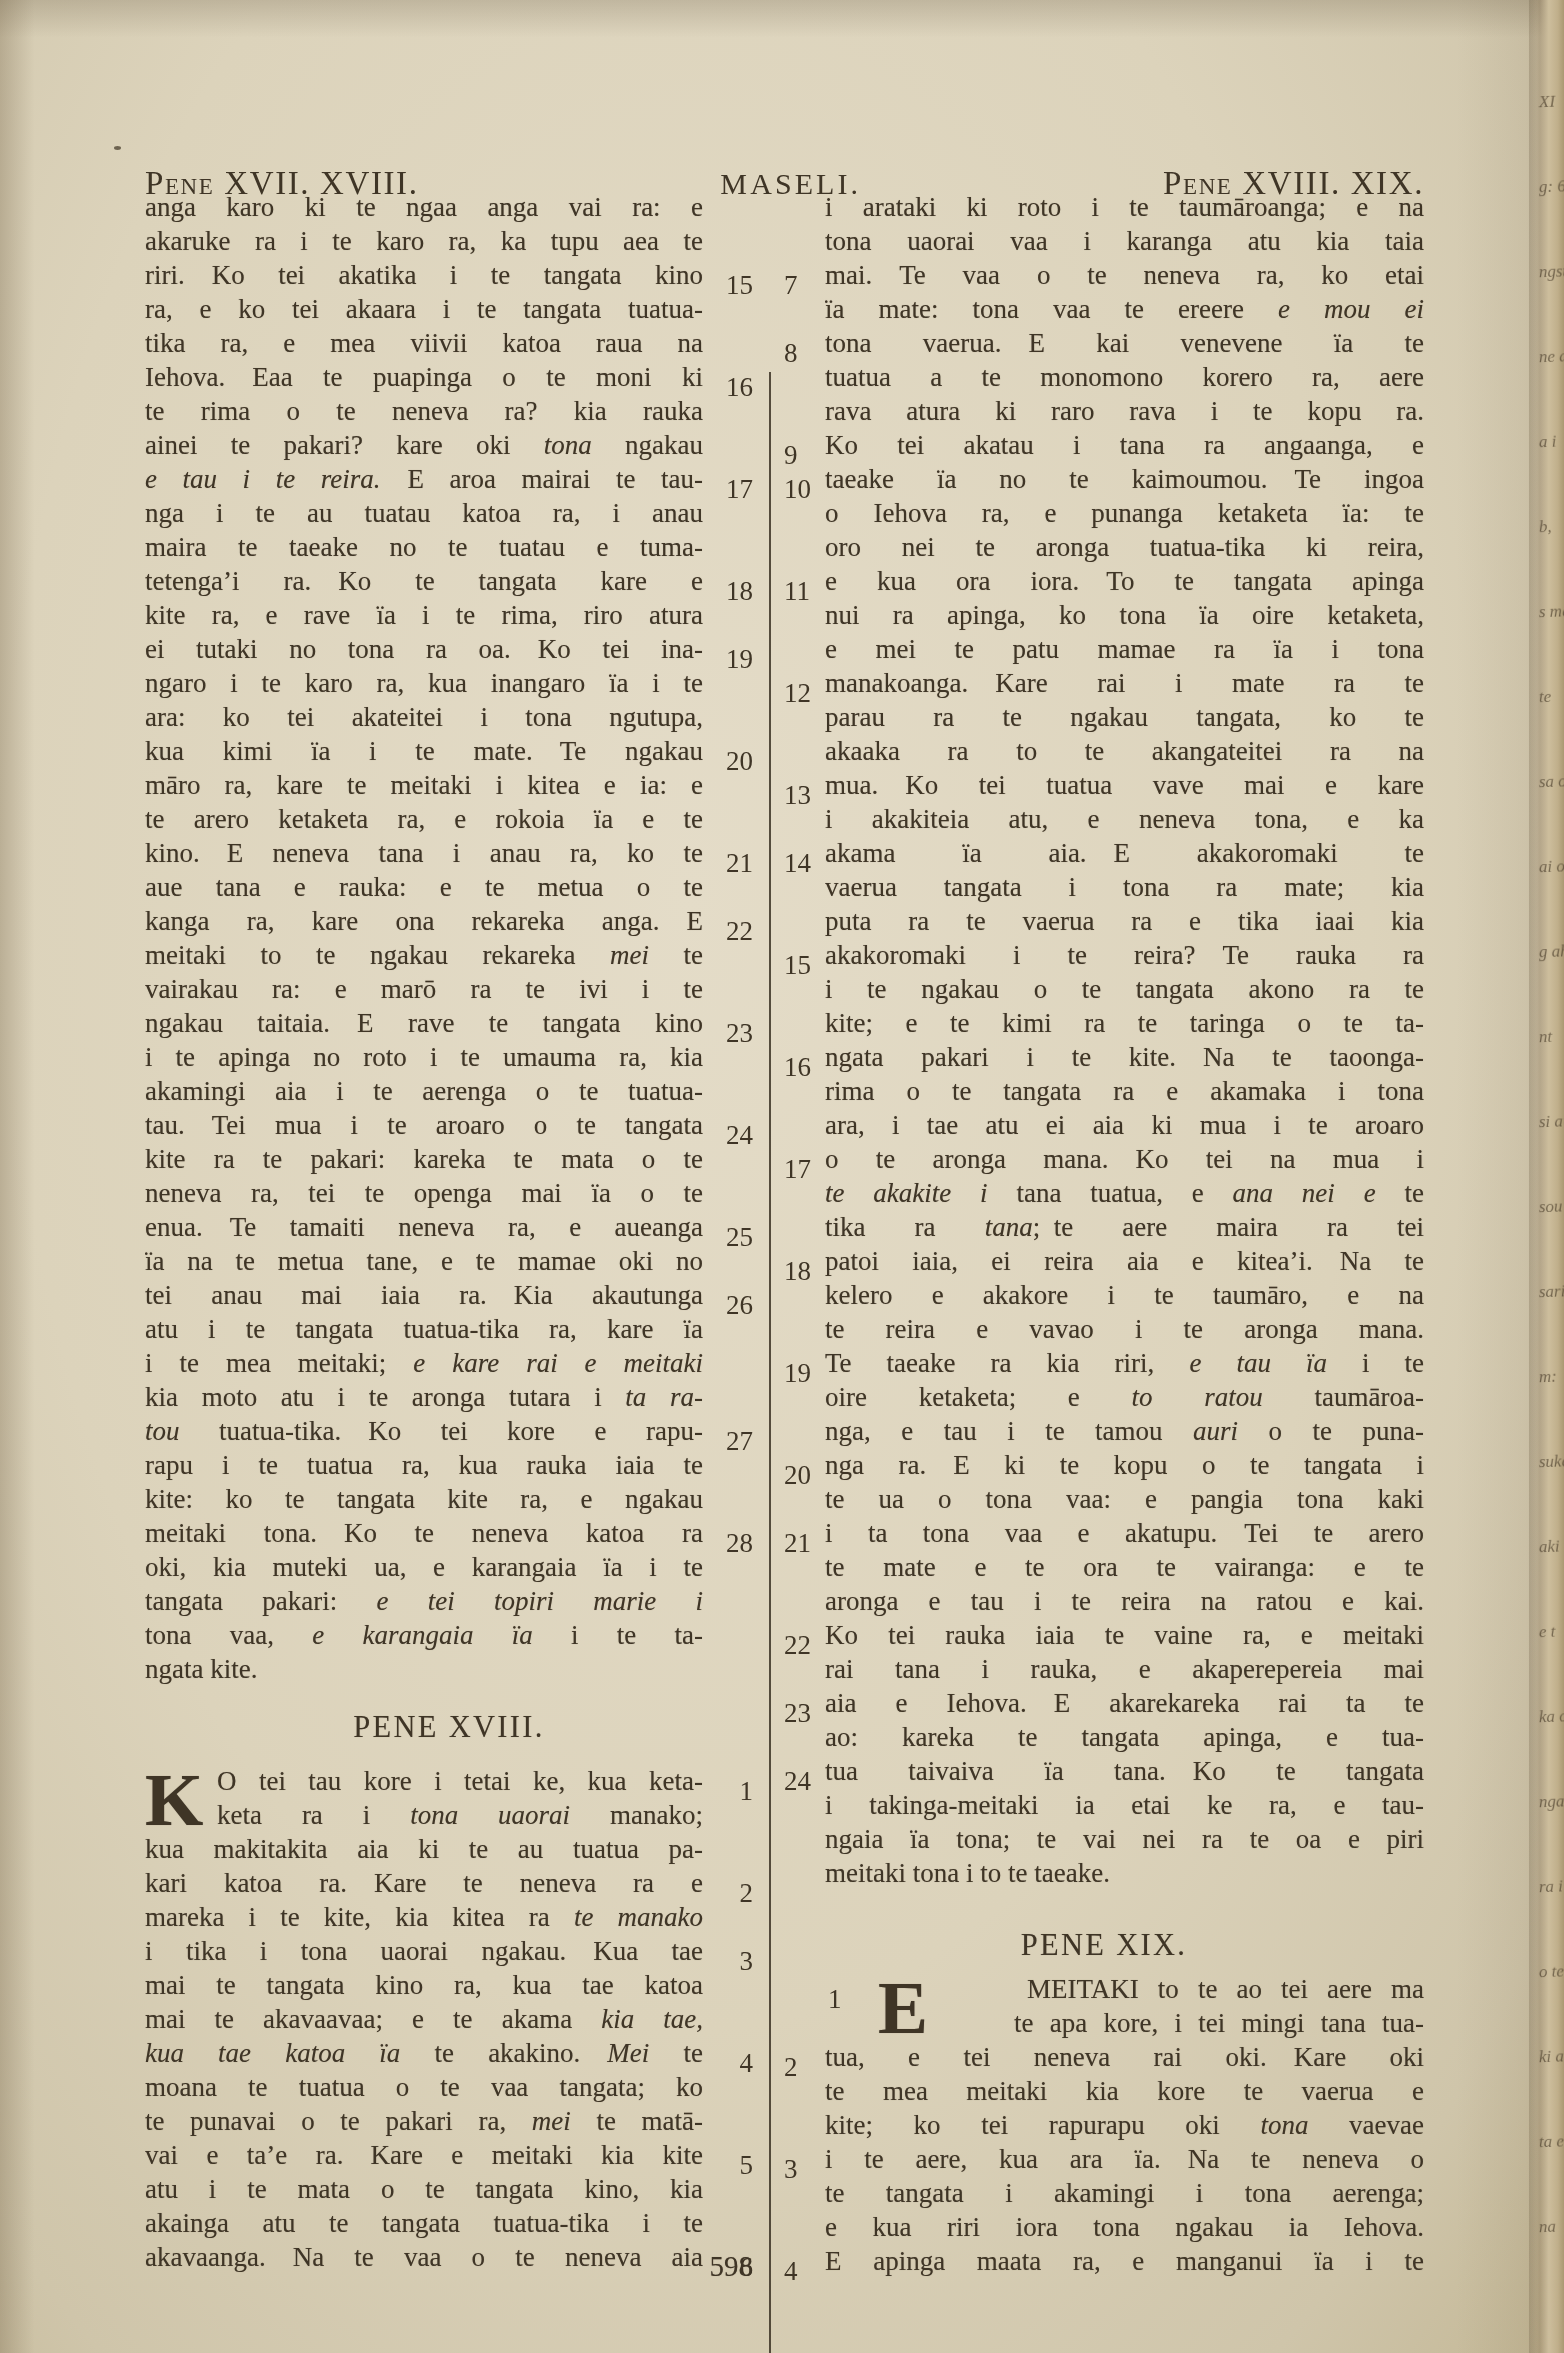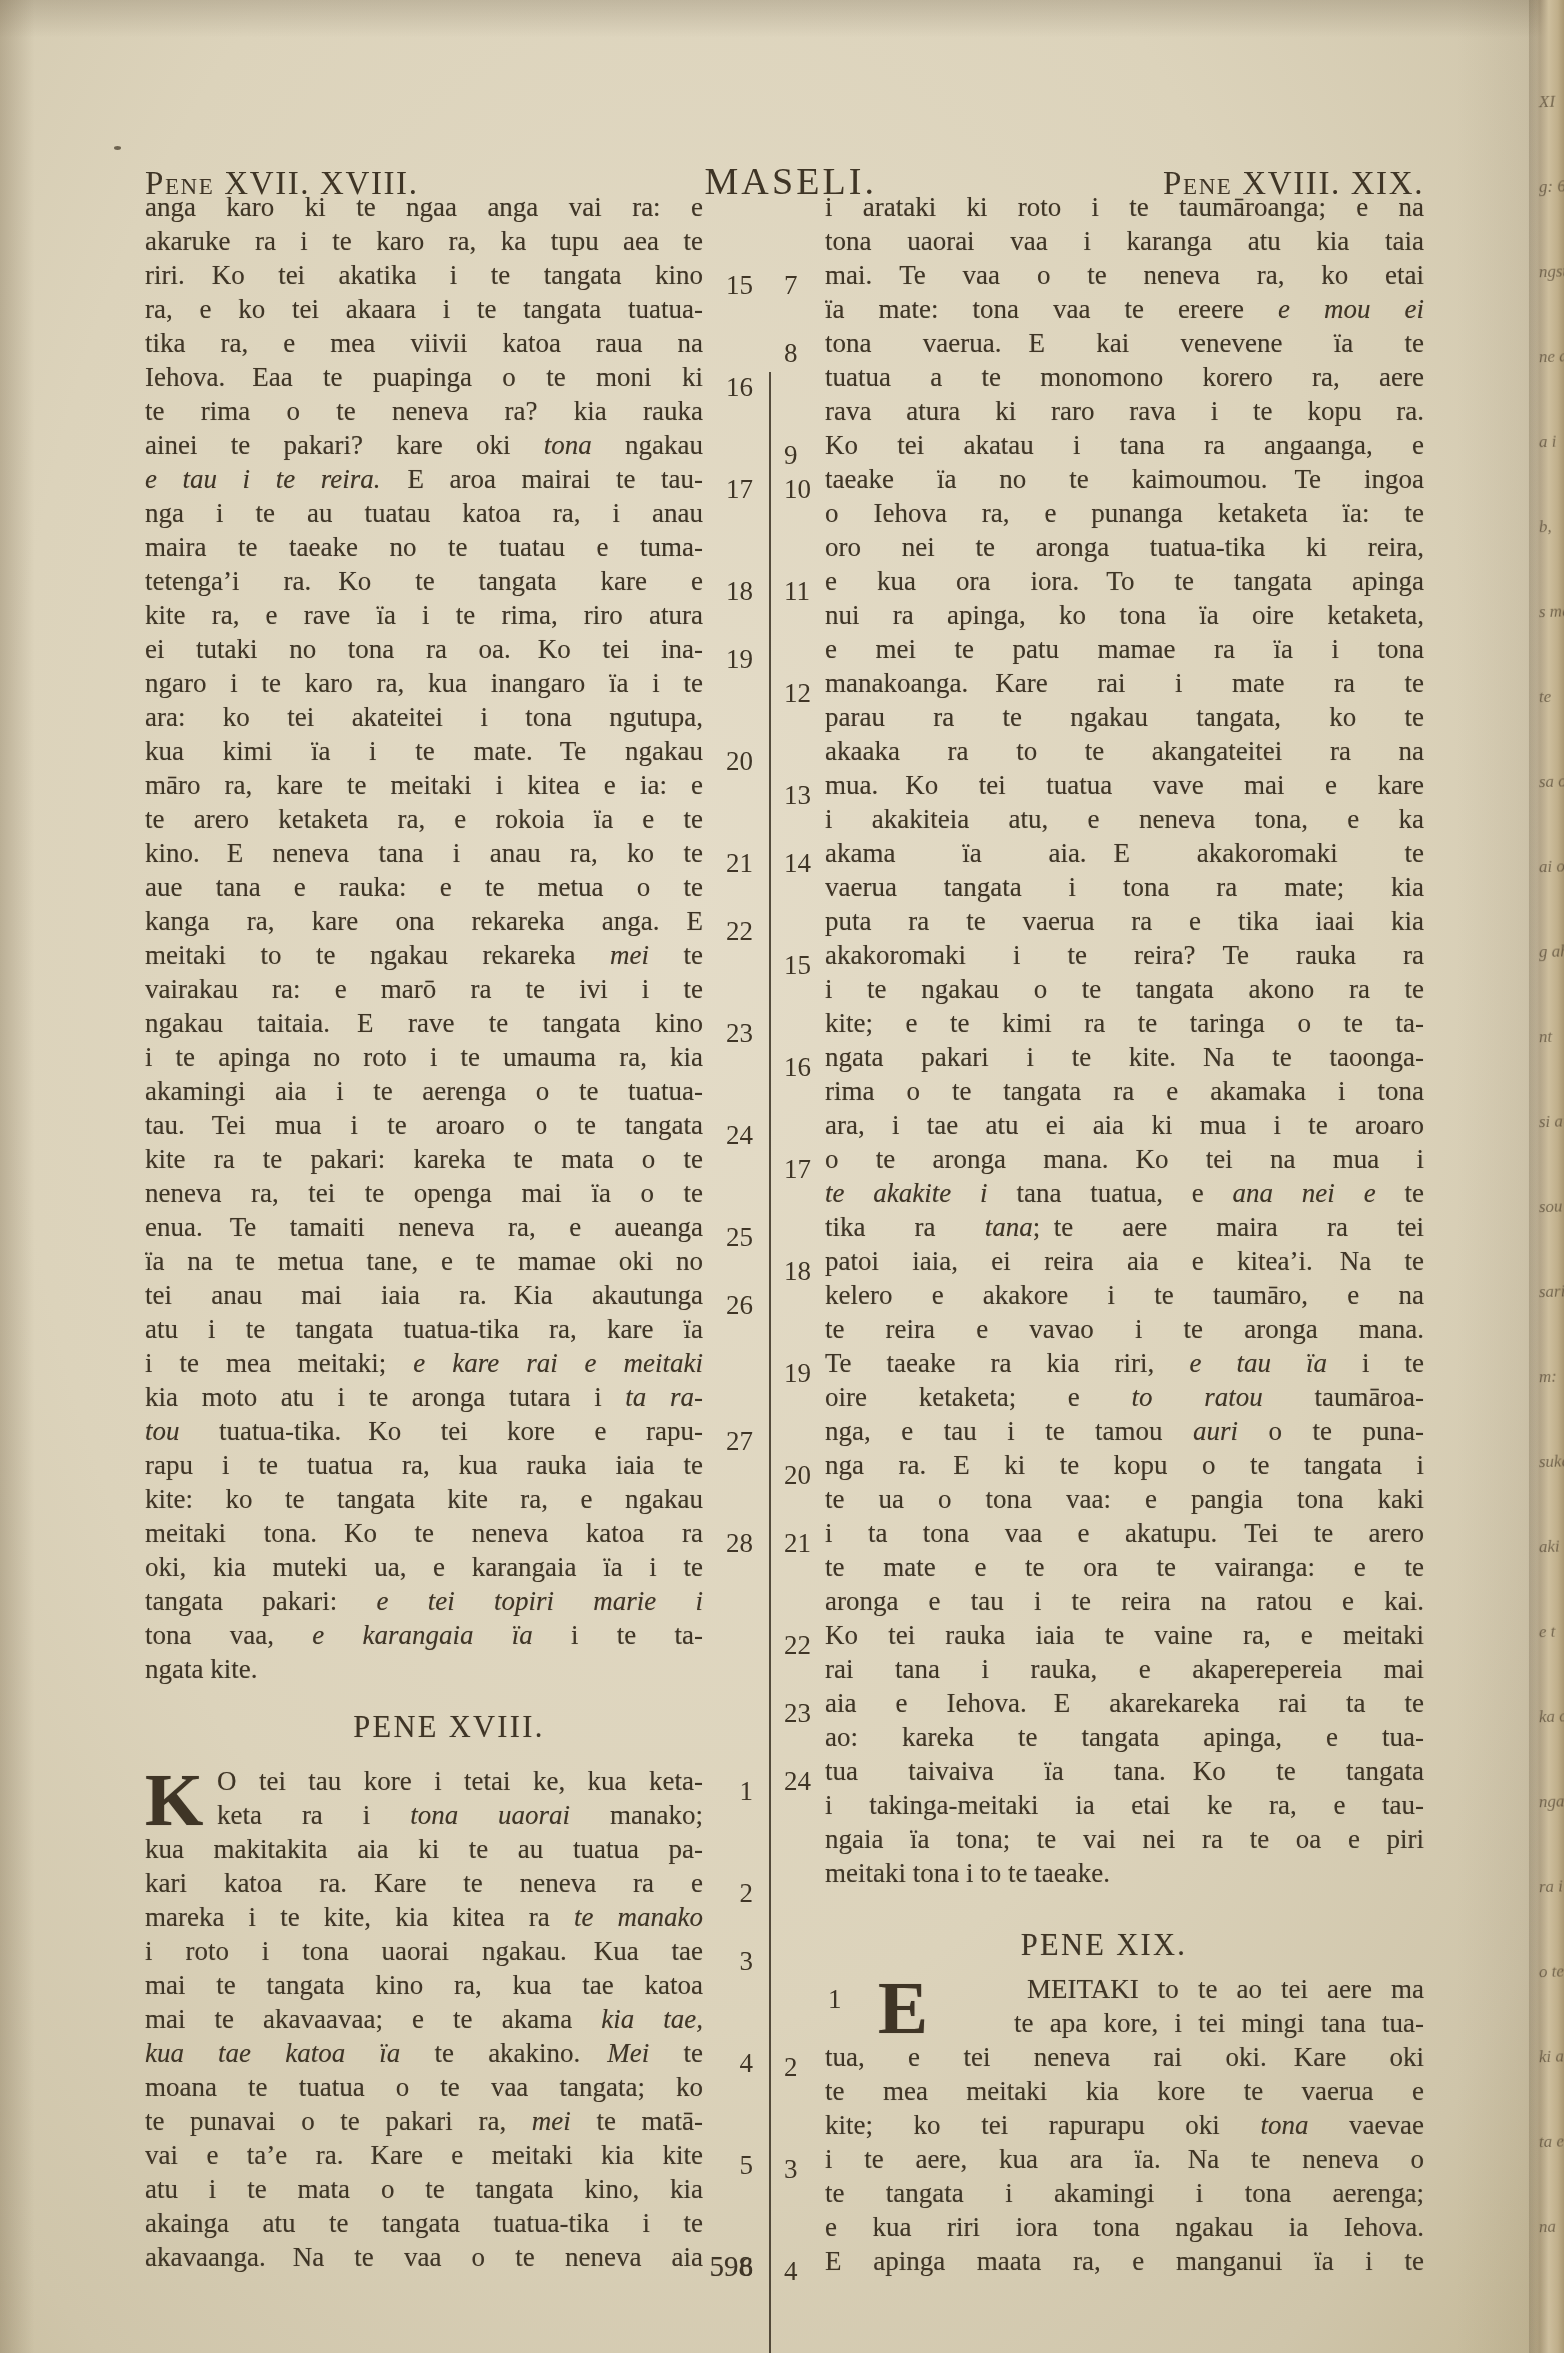--- a/index.html
+++ b/index.html
@@ -12,21 +12,21 @@
       linear-gradient(270deg, rgba(120,100,70,.28) 0%, rgba(120,100,70,.10) 2.5%, rgba(120,100,70,0) 7%),
       radial-gradient(ellipse at 44% 38%, var(--paper-hi) 0%, var(--paper) 55%, #cfc5aa 85%, #c3b795 100%);
     font-family:"Liberation Serif","DejaVu Serif",serif;
     color:var(--ink);
   }
   .header{
     position:absolute;top:119px;left:145px;width:1279px;
     display:flex;justify-content:space-between;align-items:baseline;
   }
   .running-head{font-variant:small-caps;font-size:33px;letter-spacing:1.6px;margin-top:46px;}
-  .book-title{font-size:38px;letter-spacing:3.1px;}
+  .book-title{font-size:30px;letter-spacing:3.1px;}
   .ink-speck{position:absolute;left:114px;top:146px;width:7px;height:3.9px;background:rgba(62,52,36,.7);border-radius:50%;}
   .columns{position:absolute;top:190px;left:0;width:1565px;}
   .col{position:absolute;top:0;font-size:27px;line-height:34px;}
   .col-left{left:145px;width:608px;}
   .col-right{left:784px;width:640px;}
   .col-left .line{padding-right:50px;}
   .col-right .line{padding-left:41px;}
   .line{position:relative;height:34px;}
   .txt{display:block;height:34px;line-height:34px;overflow:hidden;text-align:justify;
        text-shadow:0 0 0.8px rgba(59,50,38,.35);}
@@ -241,21 +241,21 @@
         </div>
         <div class="line">
           <span class="num">2</span>
           <span class="txt">kari katoa ra. Kare te neneva ra e</span>
         </div>
         <div class="line">
           <span class="txt">mareka i te kite, kia kitea ra <i>te manako</i></span>
         </div>
         <div class="line">
           <span class="num">3</span>
-          <span class="txt">i roto i tona uaorai ngakau. Kua tae</span>
+          <span class="txt">i tika i tona uaorai ngakau. Kua tae</span>
         </div>
         <div class="line">
           <span class="txt">mai te tangata kino ra, kua tae katoa</span>
         </div>
         <div class="line">
           <span class="txt">mai te akavaavaa; e te akama <i>kia tae,</i></span>
         </div>
         <div class="line">
           <span class="num">4</span>
           <span class="txt"><i>kua tae katoa ïa</i> te akakino. <i>Mei</i> te</span>

